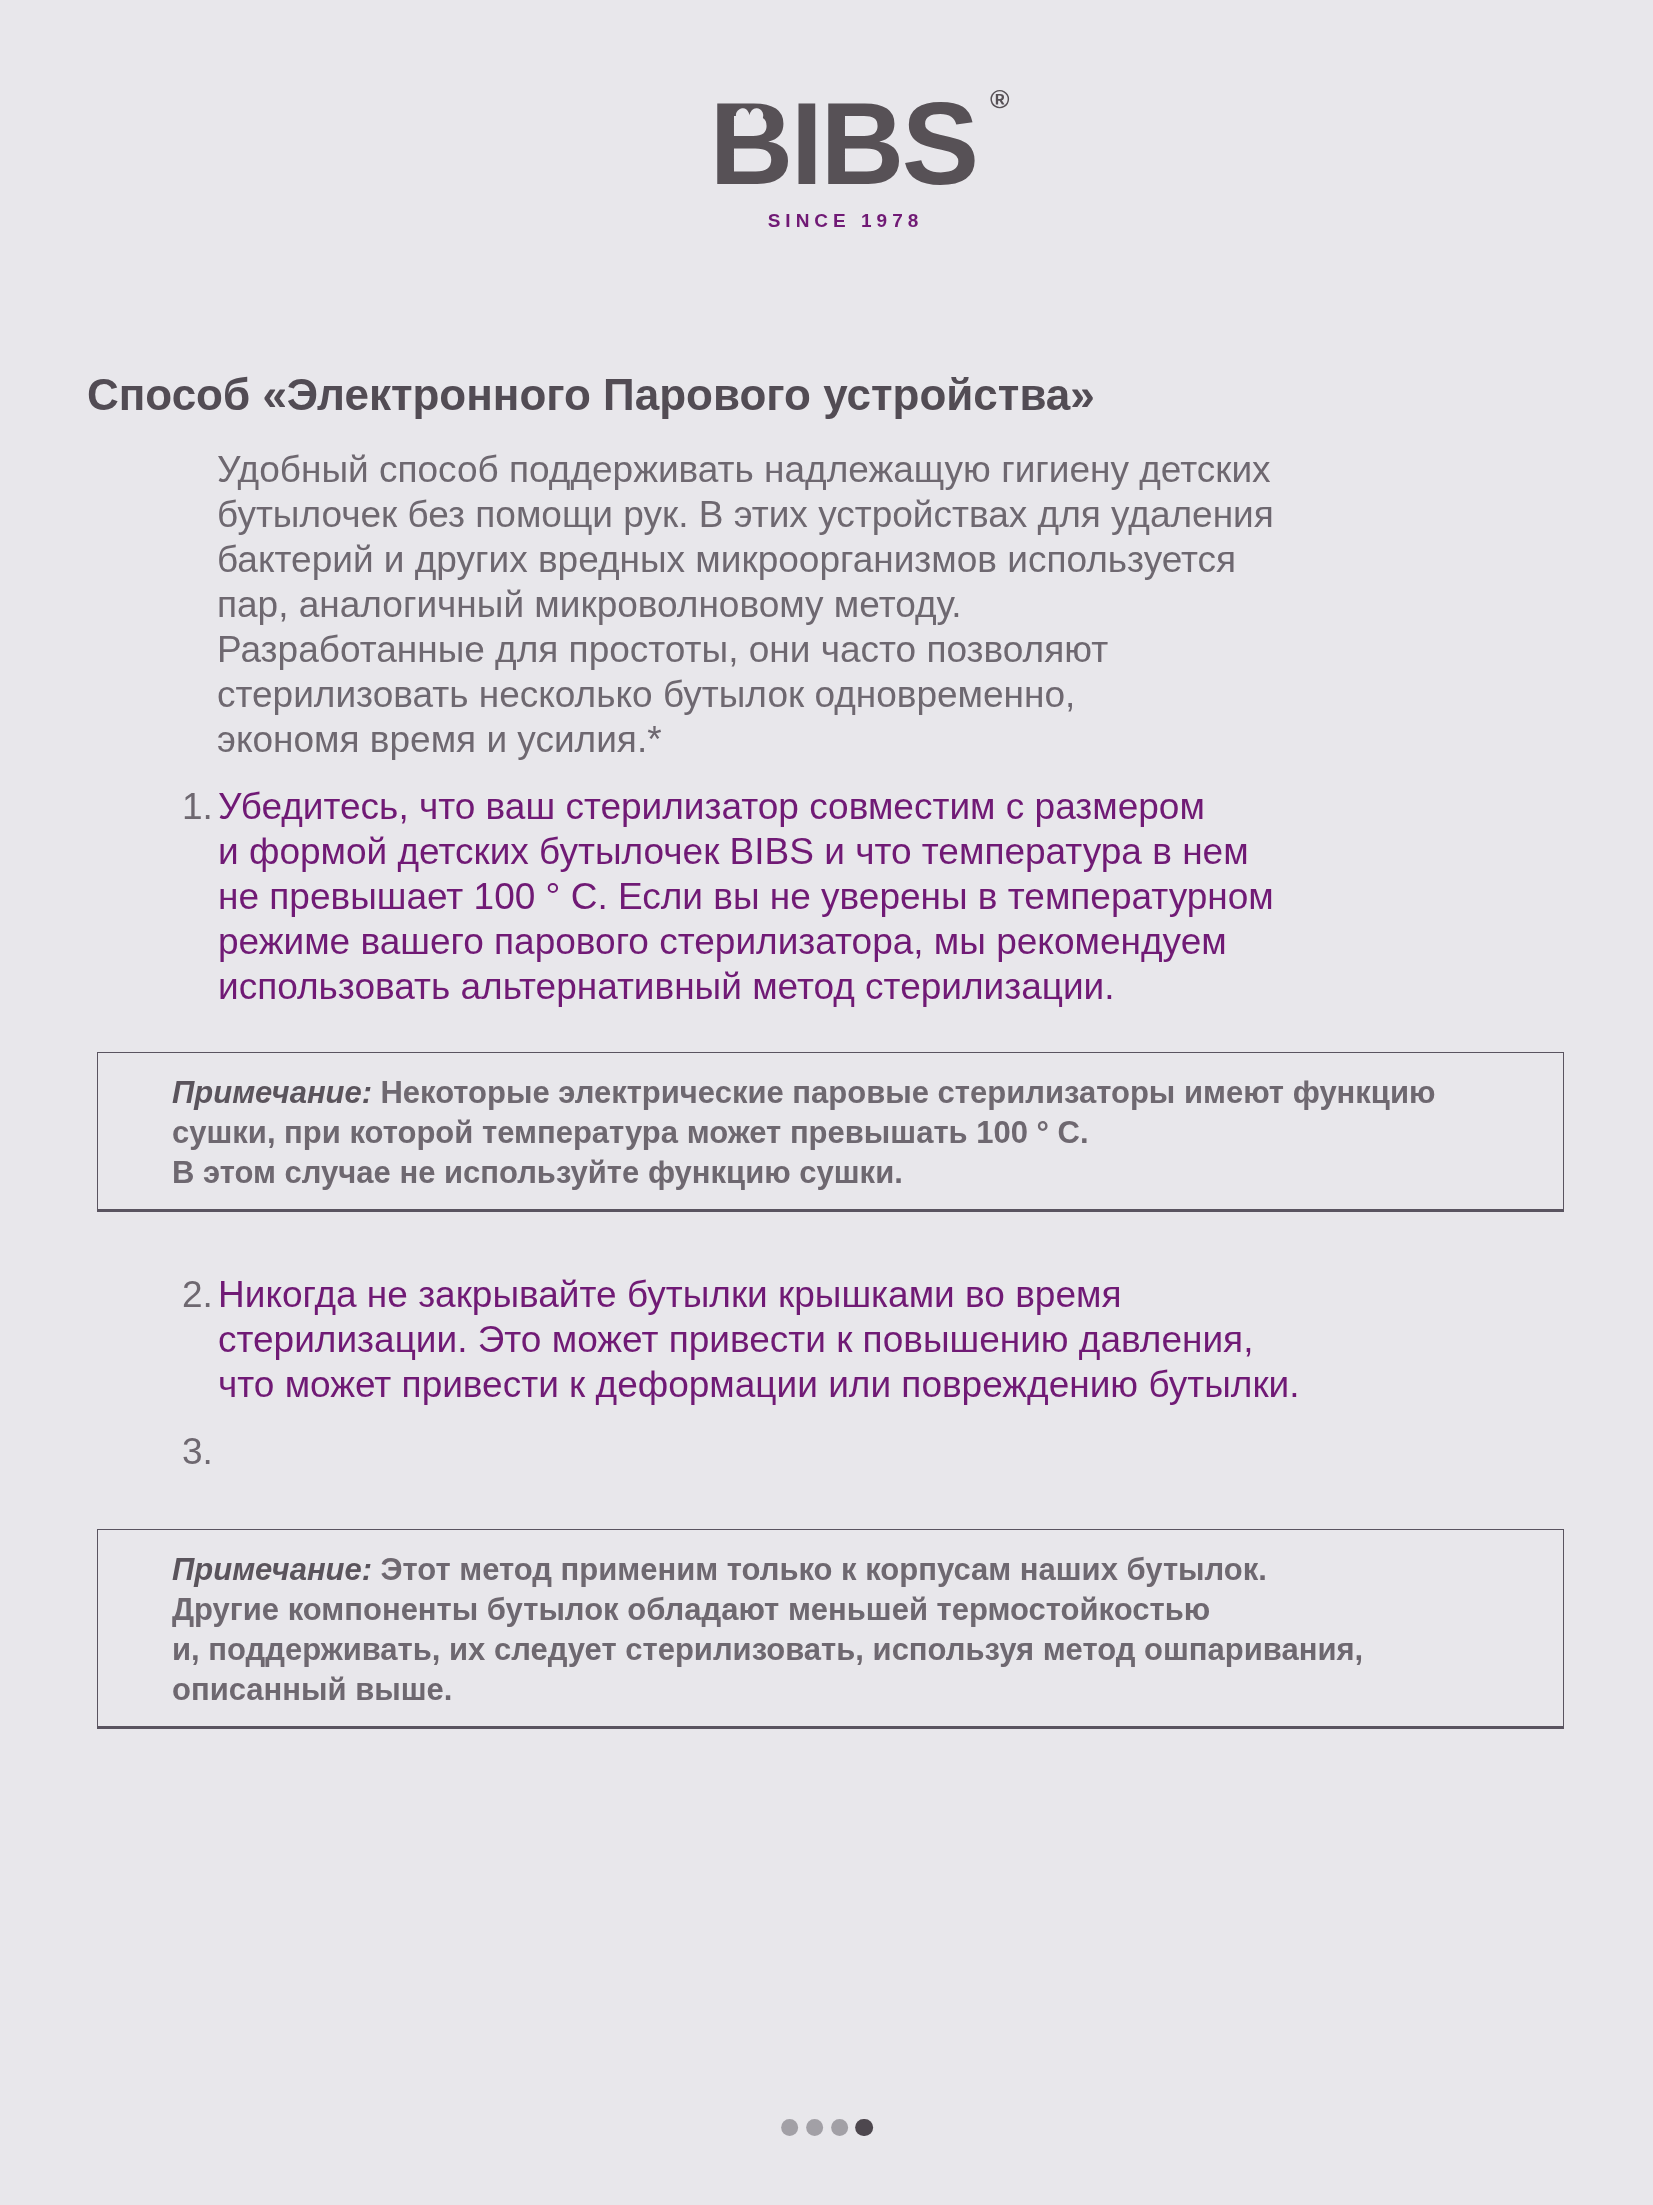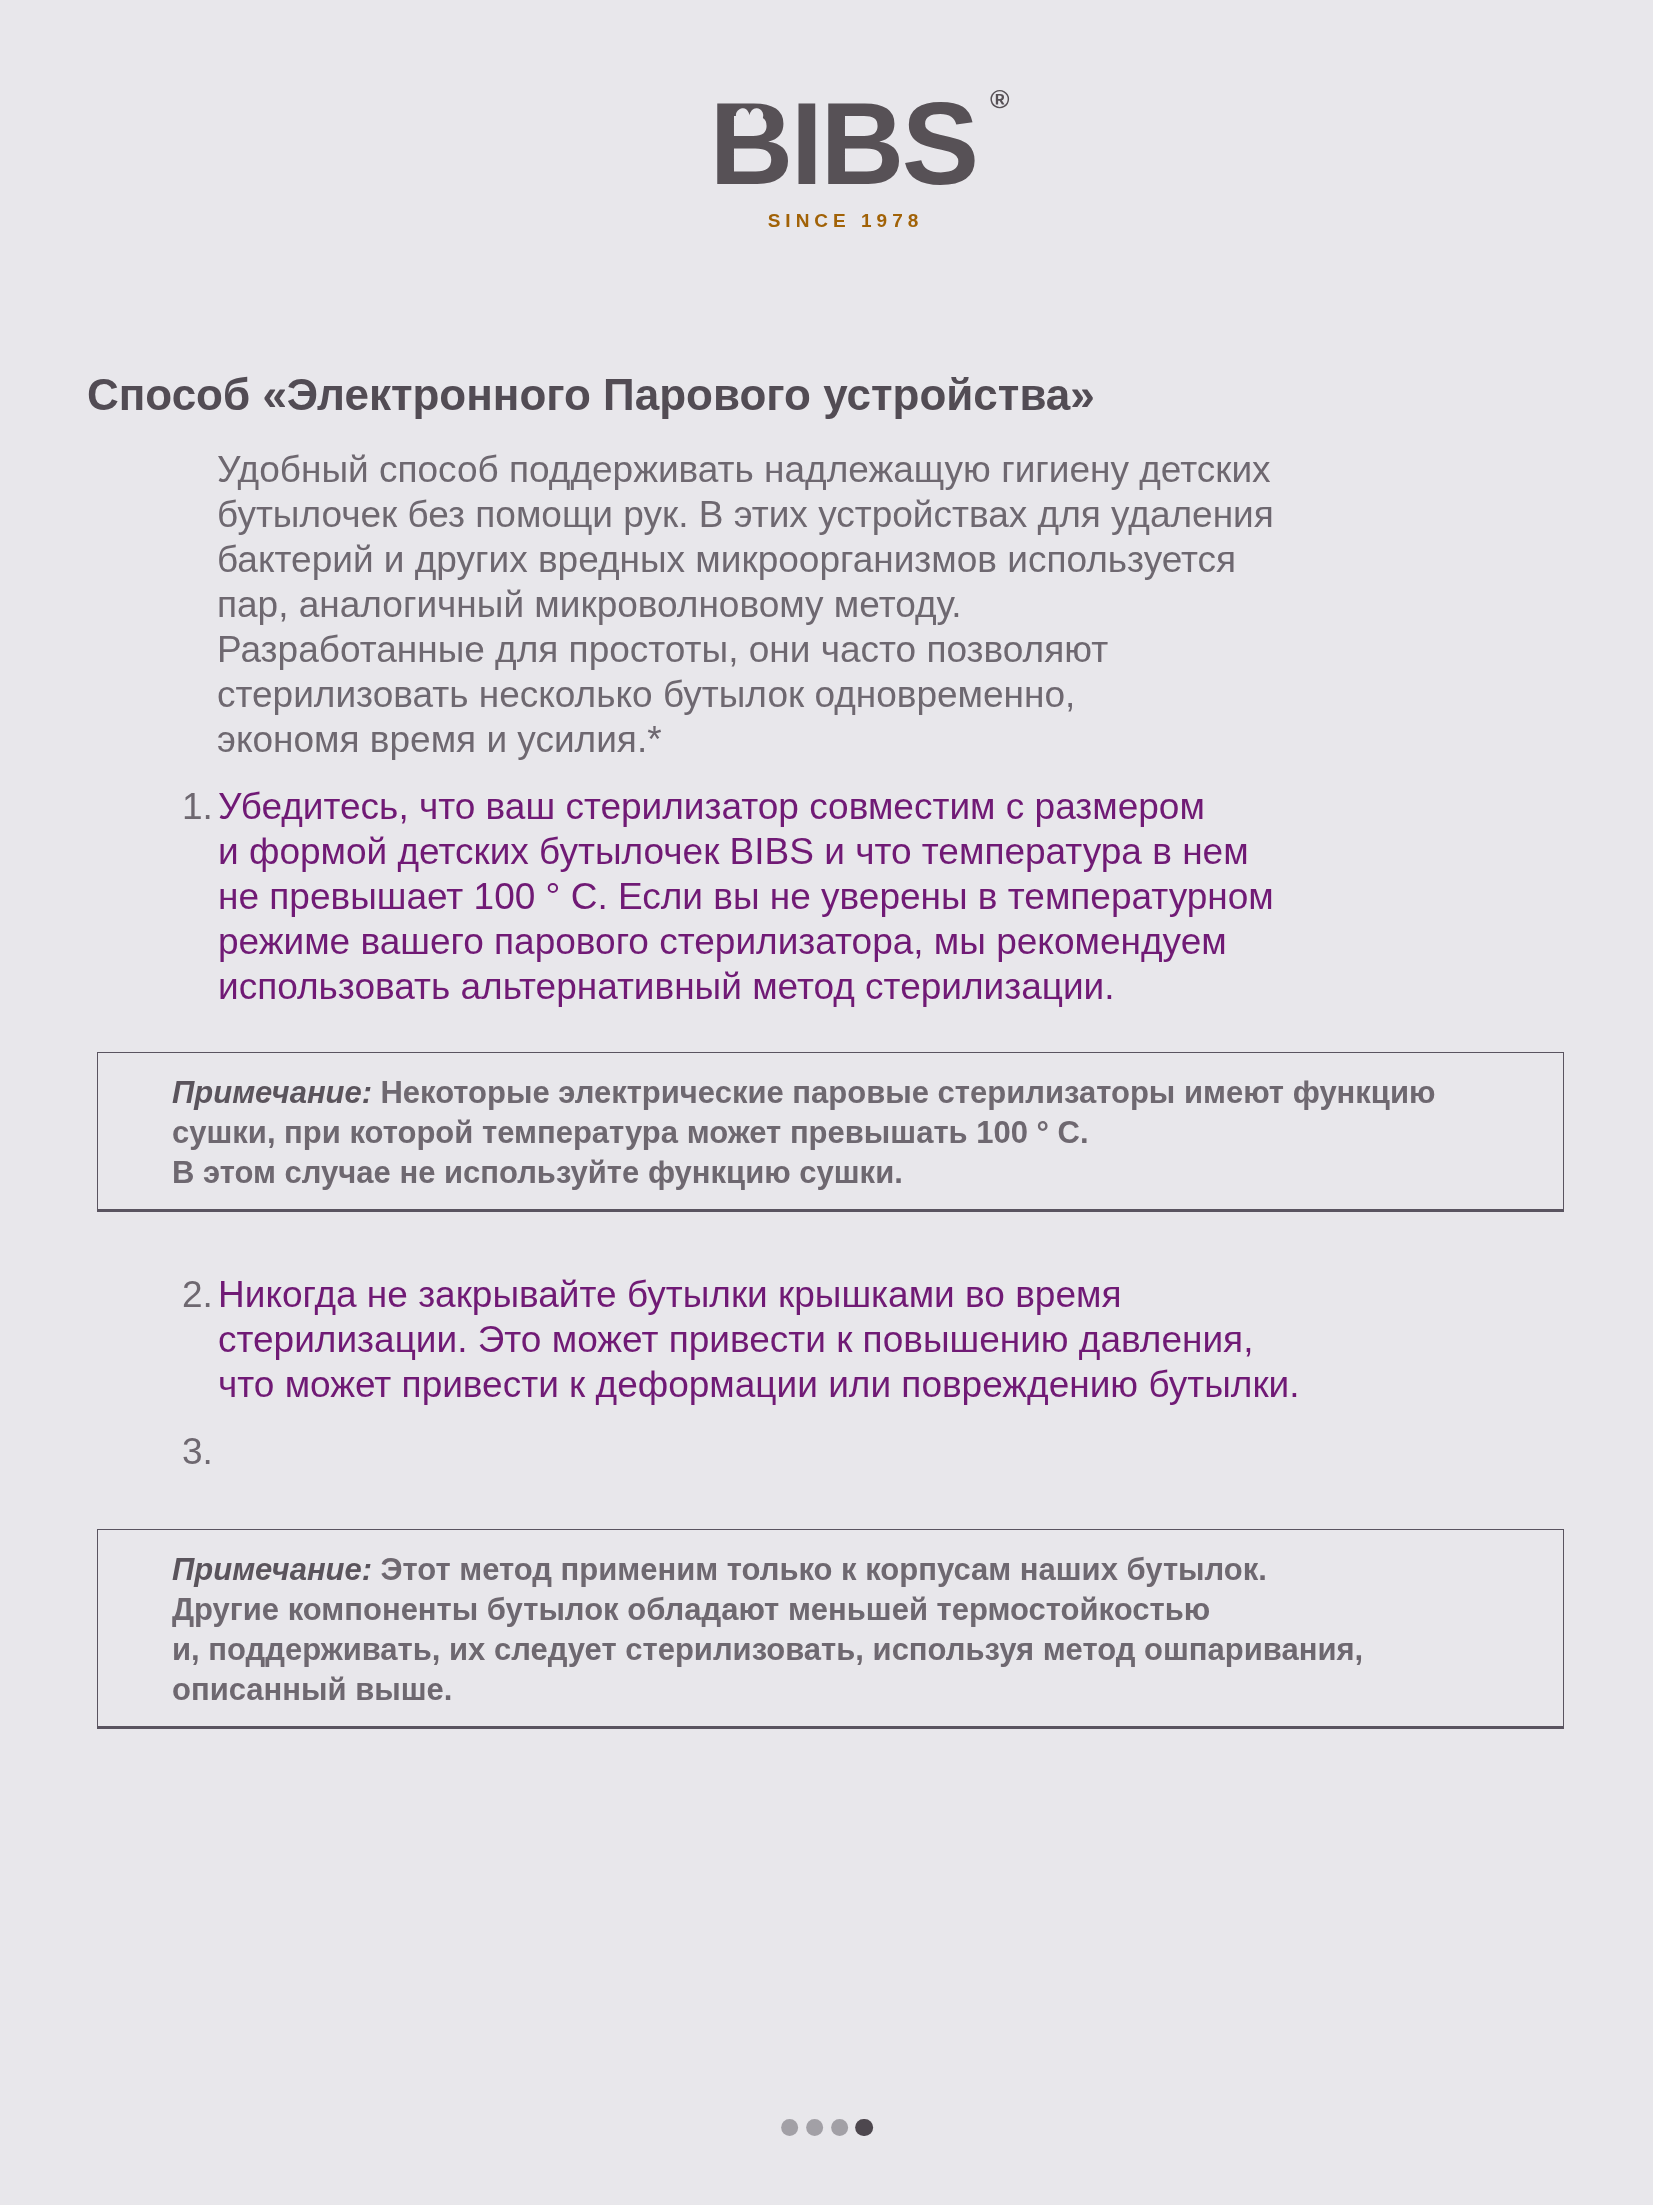--- a/index.html
+++ b/index.html
@@ -39,21 +39,21 @@
     font-size: 38px;
     letter-spacing: 0;
     color: #e8e7eb;
     font-family: "DejaVu Sans", sans-serif;
   }
   .tagline {
     margin-top: 8.3px;
     font-size: 19px;
     font-weight: bold;
     letter-spacing: 5px;
-    color: #a16207;
+    color: #701a75;
     padding-left: 5px;
   }
 
   
   .title {
     margin: 137px 0 0 87px;
     font-size: 44px;
     line-height: 1.2;
     font-weight: bold;
     color: #524c54;

